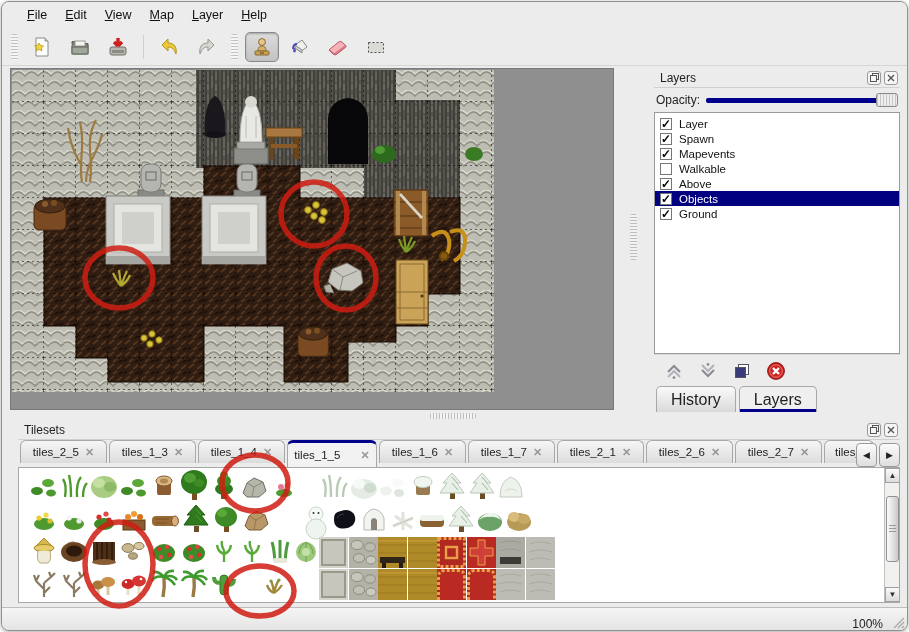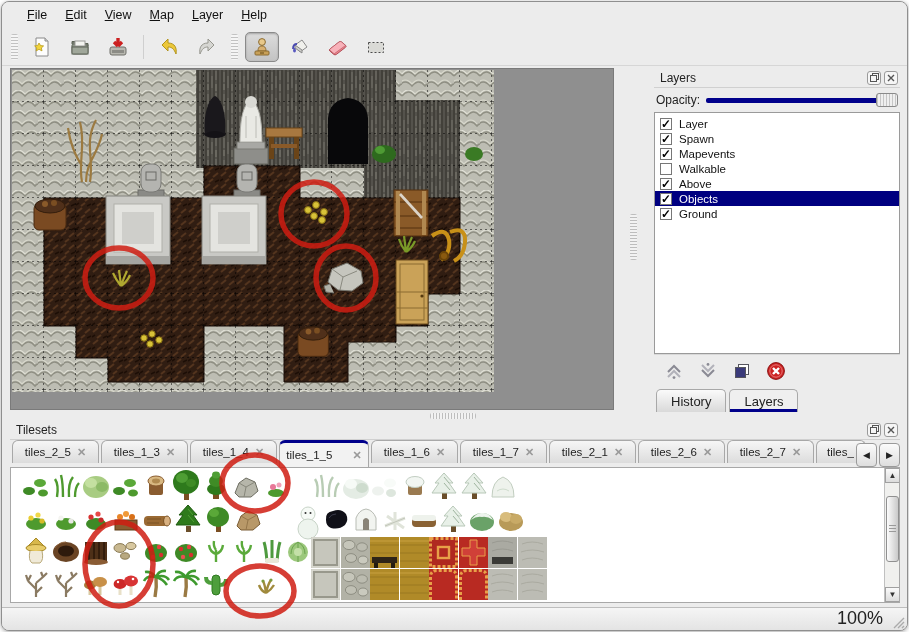--- a/index.html
+++ b/index.html
@@ -33,50 +33,50 @@
   .slider .handle{position:absolute;right:0;top:1px;width:22px;height:14px;border:1px solid #8a8a8a;border-radius:3px;
      background:repeating-linear-gradient(90deg,#c6c6c6 0 1px,#efefef 1px 3px);}
   .layer-list{flex:1;background:#fff;border:1px solid #9a9a9a;padding-top:3px;font-size:11.5px;overflow:hidden;}
   .lrow{display:flex;align-items:center;height:15px;padding-left:5px;gap:7px;color:#111;}
   .lrow.selected{background:#000080;color:#fff;}
   .cb{width:12px;height:12px;border:1px solid #777;background:#fff;flex:0 0 auto;
       display:flex;align-items:center;justify-content:center;font-size:12px;font-weight:bold;color:#000;line-height:10px;}
   .layer-btns{height:32px;display:flex;align-items:center;gap:10px;padding-left:8px;border-top:1px solid #d8d8d8;background:#ececec;}
   .lbtn{width:24px;height:24px;display:flex;align-items:center;justify-content:center;border-radius:4px;}
   .dock-tabs{height:26px;display:flex;align-items:flex-end;padding-left:2px;}
-  .dtab{padding:4px 14px 3px;font-size:13px;color:#222;border:1px solid #a8a8a8;border-bottom:none;border-radius:5px 5px 0 0;
+  .dtab{padding:4px 14px 3px;font-size:16px;color:#222;border:1px solid #a8a8a8;border-bottom:none;border-radius:5px 5px 0 0;
      background:linear-gradient(#fafafa,#d9d9d9);margin-right:3px;position:relative;}
   .dtab.active{background:#efefef;box-shadow:inset 0 -3px 0 #00008b;}
   
   .hsplit{height:8px;position:relative;}
   .hsplit .knob{position:absolute;left:428px;top:1px;width:46px;height:6px;
      background:repeating-linear-gradient(90deg,#bdbdbd 0 1px,#f2f2f2 1px 3px);border-radius:2px;}
   
-  .tilesets{margin:0 7px 0 8px;}
+  .tilesets{margin:0 7px 0 16px;}
   .ts-tabbar{height:27px;display:flex;position:relative;overflow:hidden;padding-left:2px;}
   .ts-tab{flex:0 0 87px;height:23px;margin-right:2px;display:flex;align-items:center;justify-content:center;gap:6px;
      font-size:11.5px;color:#222;border:1px solid #a8a8a8;border-bottom:none;border-radius:6px 6px 0 0;
      background:linear-gradient(#f6f6f6,#dcdcdc);overflow:hidden;white-space:nowrap;}
   .ts-tab.active{flex:0 0 90px;height:27px;background:#f2f2f2;border-top:3px solid #00008b;font-weight:normal;gap:20px;}
   .ts-tab.cut{flex:0 0 50px;justify-content:flex-start;padding-left:10px;}
   .ts-tab .x{color:#9a9a9a;font-weight:bold;font-size:11px;}
   .ts-scroll{position:absolute;right:0;bottom:0;display:flex;}
   .sarrow{width:21px;height:24px;border:1px solid #9a9a9a;border-radius:4px;background:linear-gradient(#fbfbfb,#dedede);
      display:flex;align-items:center;justify-content:center;font-size:9px;color:#222;margin-left:2px;}
   .ts-content{position:relative;height:136px;background:#fff;border:1px solid #a8a8a8;overflow:hidden;}
   .vsb{position:absolute;top:0;right:0;bottom:0;width:15px;background:#f0f0ee;border-left:1px solid #c0c0c0;}
   .vsb .btn{position:absolute;left:0;width:15px;height:15px;background:linear-gradient(#fafafa,#dcdcdc);border:1px solid #a0a0a0;
      display:flex;align-items:center;justify-content:center;font-size:8px;color:#333;}
   .vsb .up{top:0;} .vsb .dn{bottom:0;}
   .vsb .thumb{position:absolute;left:1px;top:28px;width:13px;height:66px;border:1px solid #909090;border-radius:3px;
      background:linear-gradient(90deg,#fcfcfc,#c9c9c9);}
   .vsb .thumb i{display:block;margin:28px 2px 0;height:1px;background:#9a9a9a;box-shadow:0 3px 0 #9a9a9a,0 6px 0 #9a9a9a;}
   
   .statusbar{height:24px;margin-top:4px;border-top:1px solid #bdbdbd;background:linear-gradient(#f5f5f5,#e3e3e3);
-     display:flex;align-items:flex-start;justify-content:flex-end;font-size:18px;color:#222;padding-right:24px;position:relative;}
+     display:flex;align-items:flex-end;justify-content:flex-end;font-size:12px;color:#222;padding-right:24px;position:relative;}
   .rgrip{position:absolute;right:2px;bottom:2px;}
   
   .overlay{position:absolute;inset:0;pointer-events:none;z-index:60;}
 </style>
 </head>
 <body>
 
 <div class="window">
 
   <div class="menubar">

